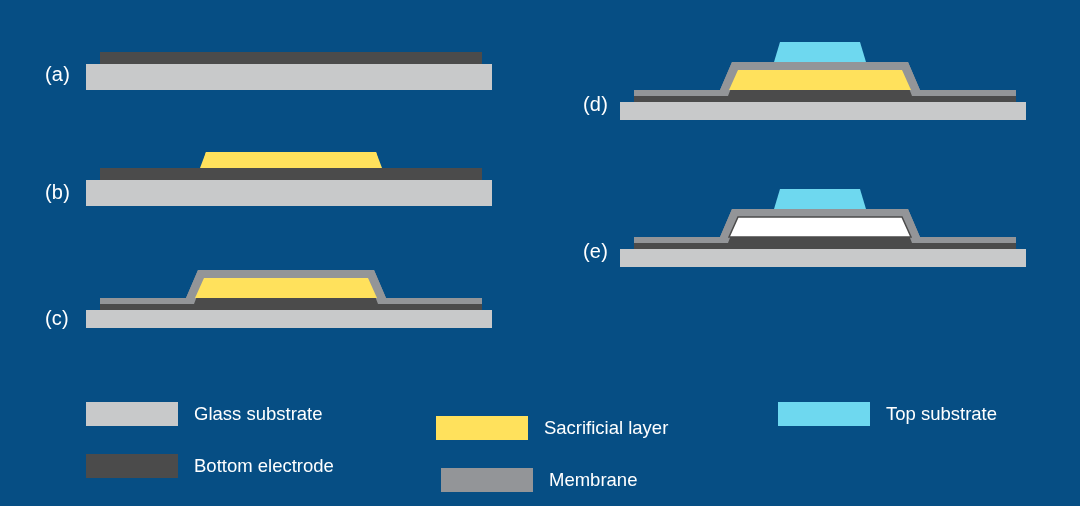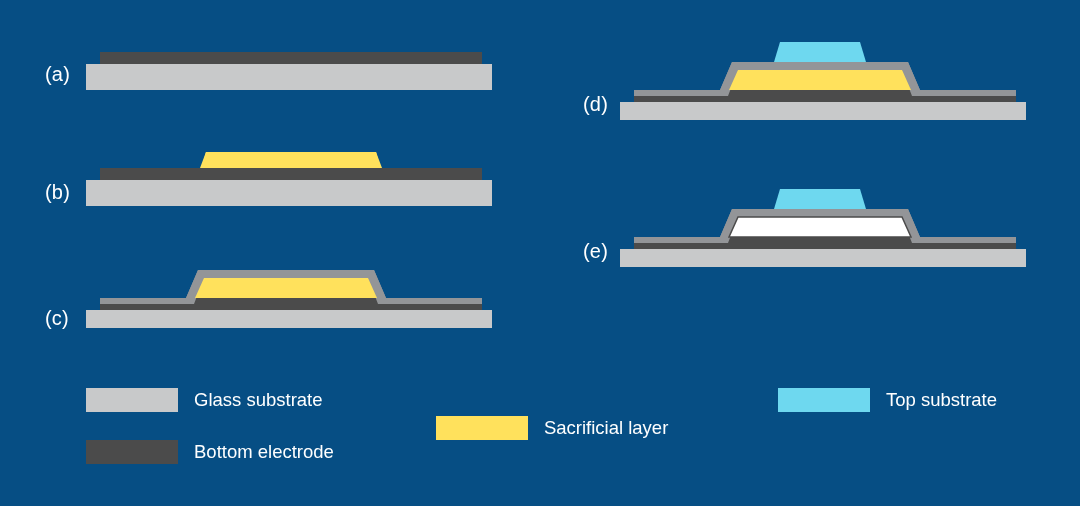--- a/index.html
+++ b/index.html
@@ -36,21 +36,21 @@
   }
   
   .legend {
     position: absolute;
     left: 86px;
     top: 388px;
     width: 960px;
   }
   .legend-row {
     display: flex;
-    align-items: flex-start;
+    align-items: center;
     height: 52px;
     gap: 7px;
   }
   .legend-cell {
     display: flex;
     align-items: center;
   }
   .legend-cell.c0 { width: 348px; }
   .legend-cell.c1 { width: 340px; margin-top: 28px; }
   .legend-cell.c2 { width: 272px; }
@@ -152,17 +152,21 @@
         <div class="swatch" style="background:#6ed8ef;"></div>
         <div class="legend-text">Top substrate</div>
       </div>
     </div>
 
     <div class="legend-row">
       <div class="legend-cell c0">
         <div class="swatch" style="background:#4b4b4b;"></div>
         <div class="legend-text">Bottom electrode</div>
       </div>
+      <div class="legend-cell c1">
+        <div class="swatch" style="background:#939598;"></div>
+        <div class="legend-text">Membrane</div>
+      </div>
     </div>
 
   </div>
 
 </div>
 
 </body></html>

